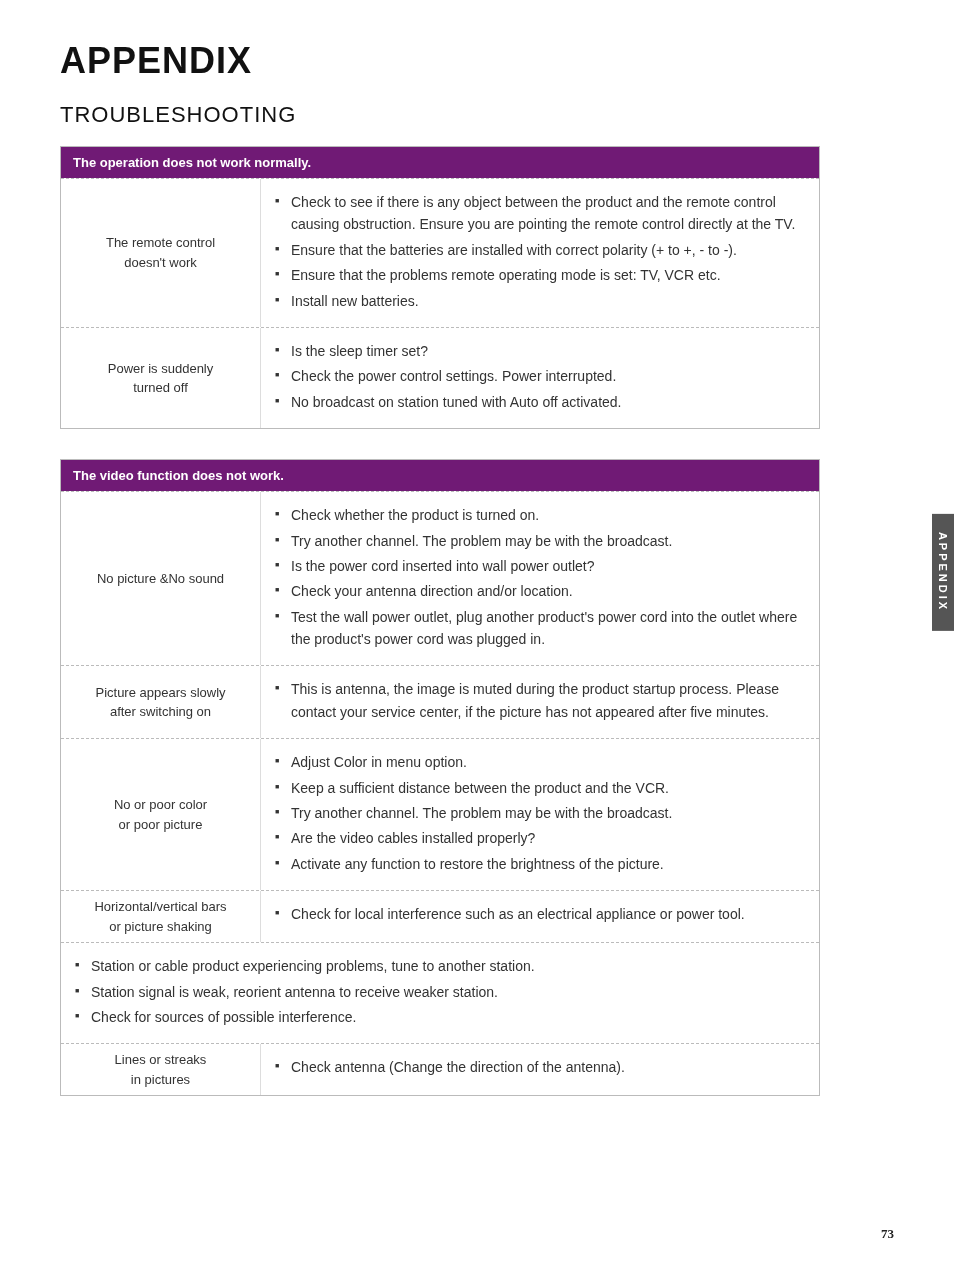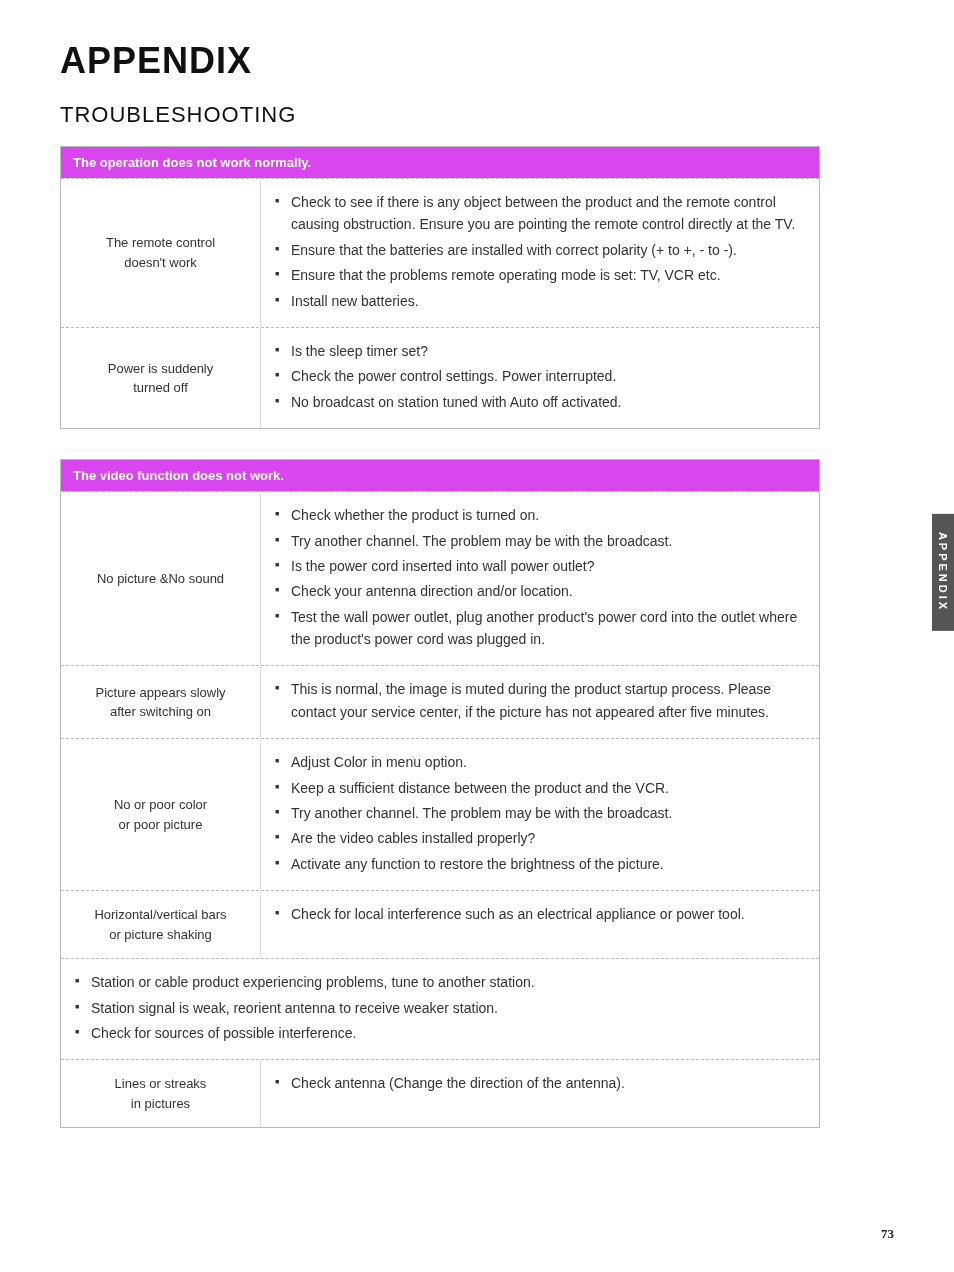--- a/index.html
+++ b/index.html
@@ -33,21 +33,21 @@
     .table-row {
       display: flex;
       border-top: 1px dashed #bbb;
     }
     .table-row:first-of-type {
       border-top: none;
     }
     .issue-col {
       width: 200px;
       min-width: 200px;
-      padding: 14px 12px;
+      padding: 6px 12px;
       text-align: center;
       font-size: 13px;
       color: #333;
       display: flex;
       align-items: center;
       justify-content: center;
       border-right: 1px solid #ddd;
       line-height: 1.5;
     }
     .solution-col {
@@ -72,21 +72,21 @@
       position: absolute;
       left: 0;
       top: 4px;
       color: #333;
     }
     .table-wrapper {
       border: 1px solid #bbb;
       margin-bottom: 30px;
     }
     .table-header-row {
-      background-color: #d946ef;
+      background-color: #701a75;
       color: #fff;
       font-weight: bold;
       font-size: 13px;
       padding: 8px 12px;
     }
     .page-number {
       position: absolute;
       bottom: 30px;
       right: 60px;
       font-size: 13px;
@@ -155,21 +155,21 @@
           <li>Check your antenna direction and/or location.</li>
           <li>Test the wall power outlet, plug another product's power cord into the outlet where the product's power cord was plugged in.</li>
         </ul>
       </div>
     </div>
 
     <div class="table-row">
       <div class="issue-col">Picture appears slowly<br>after switching on</div>
       <div class="solution-col">
         <ul>
-          <li>This is normal, the image is muted during the product startup process. Please contact your service center, if the picture has not appeared after five minutes.</li>
+          <li>This is antenna, the image is muted during the product startup process. Please contact your service center, if the picture has not appeared after five minutes.</li>
         </ul>
       </div>
     </div>
 
     <div class="table-row">
       <div class="issue-col">No or poor color<br>or poor picture</div>
       <div class="solution-col">
         <ul>
           <li>Adjust Color in menu option.</li>
           <li>Keep a sufficient distance between the product and the VCR.</li>

